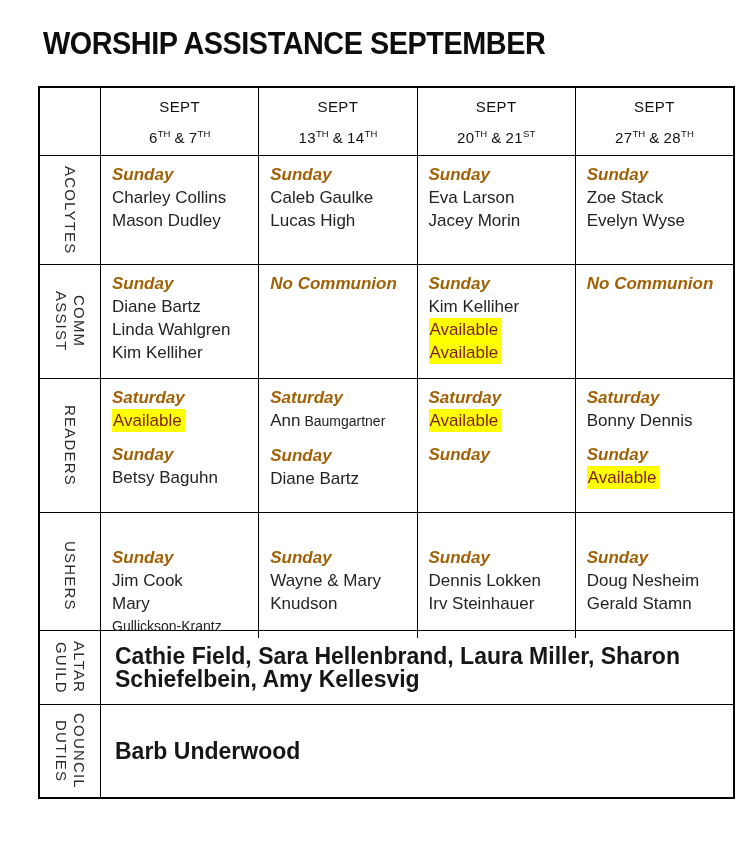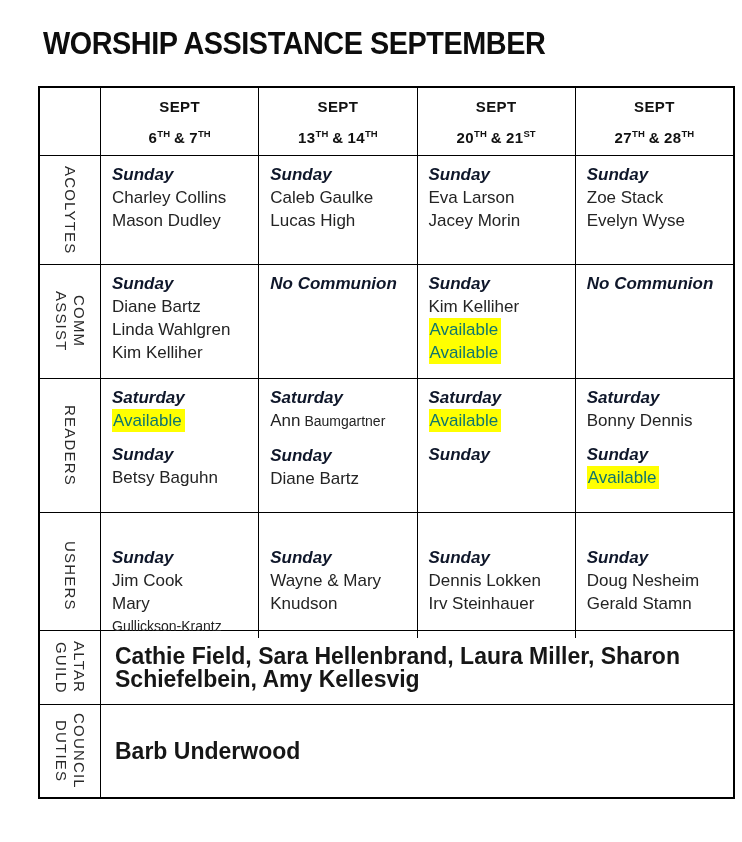--- a/index.html
+++ b/index.html
@@ -47,21 +47,21 @@
   .r-readers  { height: 134px; }
   .r-ushers   { height: 118px; }
   .r-altar    { height: 74px; }
   .r-council  { height: 93px; }
 
   .corner { }
 
   .hcell {
     display: flex; flex-direction: column;
     align-items: center; justify-content: center;
-    font-weight: bold; font-size: 15px;
+    font-weight: normal; font-size: 15px;
     letter-spacing: 0.4px; color: #111;
     gap: 13px;
   }
   .hcell sup { font-size: 9.5px; vertical-align: 6px; letter-spacing: 0; }
   .hcell .amp { margin: 0 4px; }
 
   .vlabel {
     writing-mode: vertical-rl;
     display: flex; align-items: center; justify-content: center;
     font-size: 15px; letter-spacing: 1.2px;
@@ -70,30 +70,30 @@
     text-align: center;
     line-height: 1.2;
   }
 
   .cell {
     padding: 7px 4px 0 11px;
     font-size: 17px; line-height: 23px;
   }
   .r-ushers .cell { padding-top: 33px; }
 
-  .ln.day  { font-weight: bold; font-style: italic; color: #0f172a; }
+  .ln.day  { font-weight: bold; font-style: italic; color: #a16207; }
   .ln.name { color: #242424; }
   .ln.name-sm { font-size: 14px; color: #242424; }
   .ln .sm  { font-size: 14px; }
   .ln.gap  { height: 11px; }
   .hlbox {
     background: #ffff00;
     display: inline-block;
     padding: 0 3px 0 1px;
-    color: #0f766e;
+    color: #7f1d1d;
   }
 
   .span-cell {
     display: flex; align-items: center;
     font-weight: bold; font-size: 23px; line-height: 23px;
     padding: 0 24px 0 14px; color: #161616;
   }
   .span-cell .span-text { max-width: 600px; }
 </style>
 </head>

